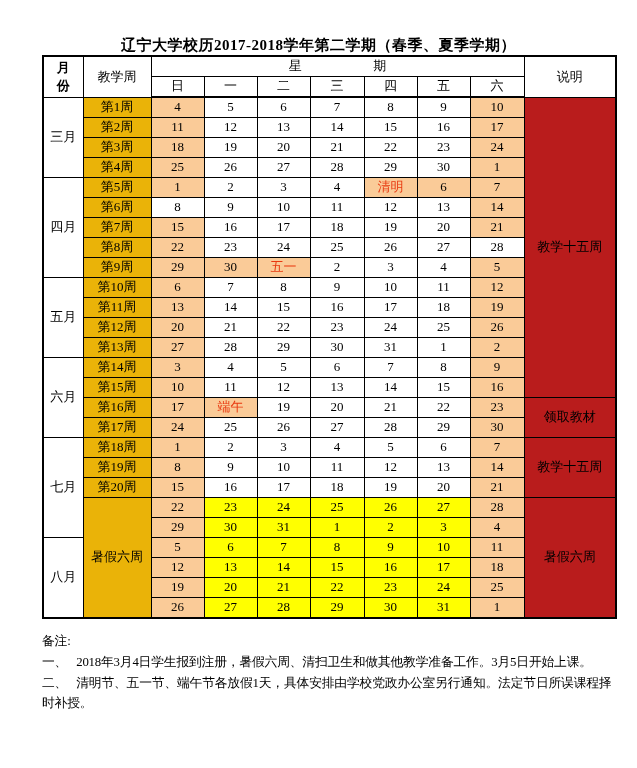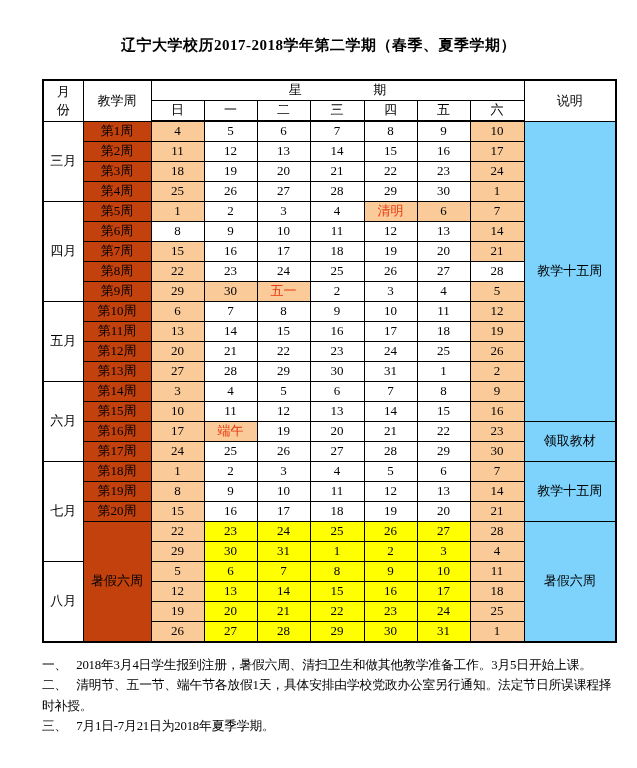--- a/index.html
+++ b/index.html
@@ -4,47 +4,47 @@
 <style>
   html,body{margin:0;padding:0;}
   body{
     width:637px;height:768px;background:#ffffff;color:#000;
     font-family:"Liberation Serif","DejaVu Serif",serif;
     -webkit-font-smoothing:antialiased;
   }
   .page{position:relative;width:637px;height:768px;overflow:hidden;}
   .title{
     text-align:center;font-weight:bold;font-size:15px;
-    padding-top:36px;margin-bottom:24px;letter-spacing:0.5px;
+    padding-top:36px;letter-spacing:0.5px;
   }
   table.cal{
     border-collapse:collapse;table-layout:fixed;
     margin-left:42px;border:2px solid #000;
   }
   table.cal th, table.cal td{
     border:1px solid #000;text-align:center;vertical-align:middle;
     font-weight:normal;font-size:13px;padding:0;height:19px;
     overflow:hidden;white-space:nowrap;line-height:1.1;
   }
   thead th{height:15px;}
   .th-xingqi{
     border-bottom:2px solid #55565a;
     letter-spacing:5.5em;text-indent:5.5em;
   }
   .hdr-span{border-bottom:2px solid #000;}
   #hdr-days th{border-bottom:2px solid #000;}
   .vert2{display:inline-block;width:1.05em;word-break:break-all;
-         line-height:1.35;white-space:normal;}
+         line-height:1.35;white-space:normal;font-weight:bold;}
   .month-cell{background:#fff;margin-left:40px;}
-  .week-cell{background:#c2410c;}
+  .week-cell{background:#eab308;}
   .cell-wd{background:#ffffff;}
   .cell-we{background:var(--we-bg);}
   .cell-vac{background:var(--vac-bg);}
   .cell-hol{background:var(--we-bg);color:var(--hol-fg);}
-  .note-cell{background:#7dd3fc;margin-top:29px;}
+  .note-cell{background:#b91c1c;margin-top:29px;}
   .remarks{
     margin:12px 20px 0 42px;font-size:12.8px;line-height:1.6;
     letter-spacing:-0.2px;
   }
   .remarks-heading{margin-bottom:1px;}
   .remark-label{margin-right:9px;}
 </style>
 </head>
 <body>
 
@@ -347,20 +347,20 @@
           <td class="cell-vac">28</td>
           <td class="cell-vac">29</td>
           <td class="cell-vac">30</td>
           <td class="cell-vac">31</td>
           <td class="cell-we">1</td>
         </tr>
       </tbody>
   </table>
 
   <div class="remarks">
+    <div class="remarks-heading">备注:</div>
     <div id="remark-items">
         <div class="remark"><span class="remark-label">一、</span><span class="remark-text">2018年3月4日学生报到注册，暑假六周、清扫卫生和做其他教学准备工作。3月5日开始上课。</span></div>
         <div class="remark"><span class="remark-label">二、</span><span class="remark-text">清明节、五一节、端午节各放假1天，具体安排由学校党政办公室另行通知。法定节日所误课程择时补授。</span></div>
-        <div class="remark"><span class="remark-label">三、</span><span class="remark-text">7月1日-7月21日为2018年夏季学期。</span></div>
       </div>
   </div>
 
 </div>
 
 </body></html>

